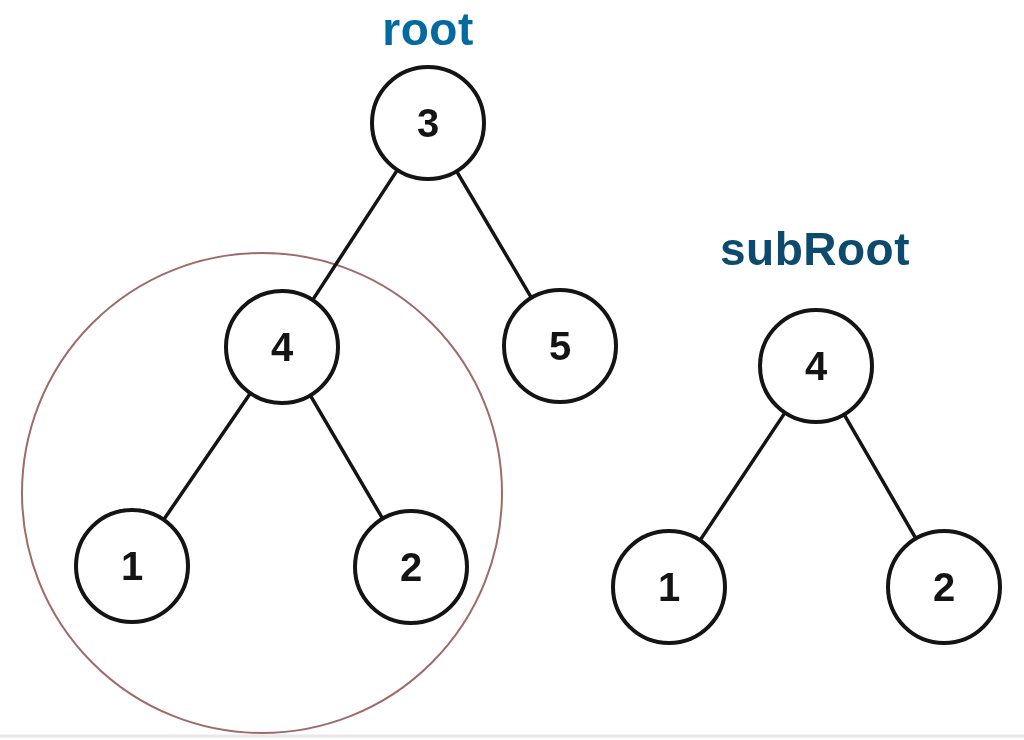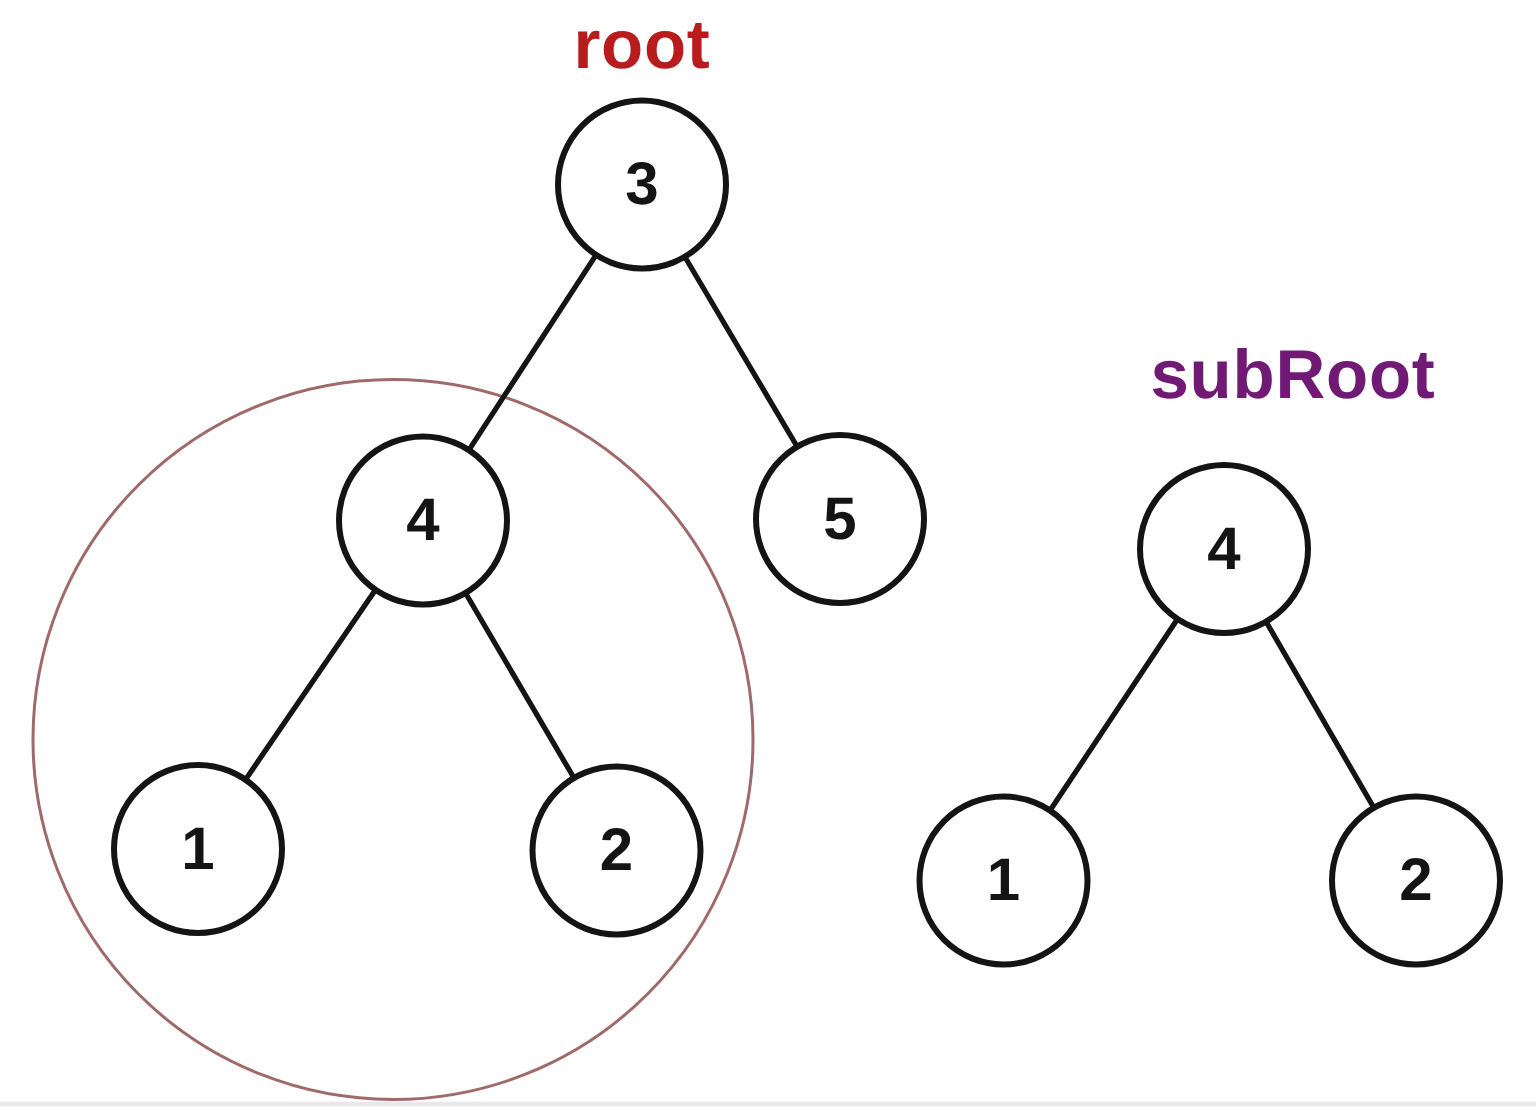--- a/index.html
+++ b/index.html
@@ -56,15 +56,15 @@
       <text x="411" y="567" fill="#141414" font-size="40" font-weight="700" font-family="&quot;Liberation Sans&quot;, sans-serif" text-anchor="middle" dominant-baseline="central">2</text>
       <line x1="784.9854943619665" y1="412.62724997282584" x2="700.0145056380335" y2="540.3727500271741" stroke="#141414" stroke-width="3.5" stroke-linecap="round"></line>
       <line x1="844.0666741624922" y1="414.45886710867785" x2="915.9333258375078" y2="538.5411328913221" stroke="#141414" stroke-width="3.5" stroke-linecap="round"></line>
       <circle cx="816" cy="366" r="56" fill="#ffffff" stroke="#141414" stroke-width="4"></circle>
       <text x="816" y="366" fill="#141414" font-size="40" font-weight="700" font-family="&quot;Liberation Sans&quot;, sans-serif" text-anchor="middle" dominant-baseline="central">4</text>
       <circle cx="669" cy="587" r="56" fill="#ffffff" stroke="#141414" stroke-width="4"></circle>
       <text x="669" y="587" fill="#141414" font-size="40" font-weight="700" font-family="&quot;Liberation Sans&quot;, sans-serif" text-anchor="middle" dominant-baseline="central">1</text>
       <circle cx="944" cy="587" r="56" fill="#ffffff" stroke="#141414" stroke-width="4"></circle>
       <text x="944" y="587" fill="#141414" font-size="40" font-weight="700" font-family="&quot;Liberation Sans&quot;, sans-serif" text-anchor="middle" dominant-baseline="central">2</text>
     </svg>
-  <div class="tree-title" id="title-tree-0" style="left: 428px; top: 6px; color: #b91c1c;">root</div>
-  <div class="tree-title" id="title-tree-1" style="left: 862px; top: 226px; color: #701a75;">subRoot</div>
+  <div class="tree-title" id="title-tree-0" style="left: 428px; top: 6px; color: #0369a1;">root</div>
+  <div class="tree-title" id="title-tree-1" style="left: 815px; top: 226px; color: #0c4a6e;">subRoot</div>
 </div>
 
 </body></html>

